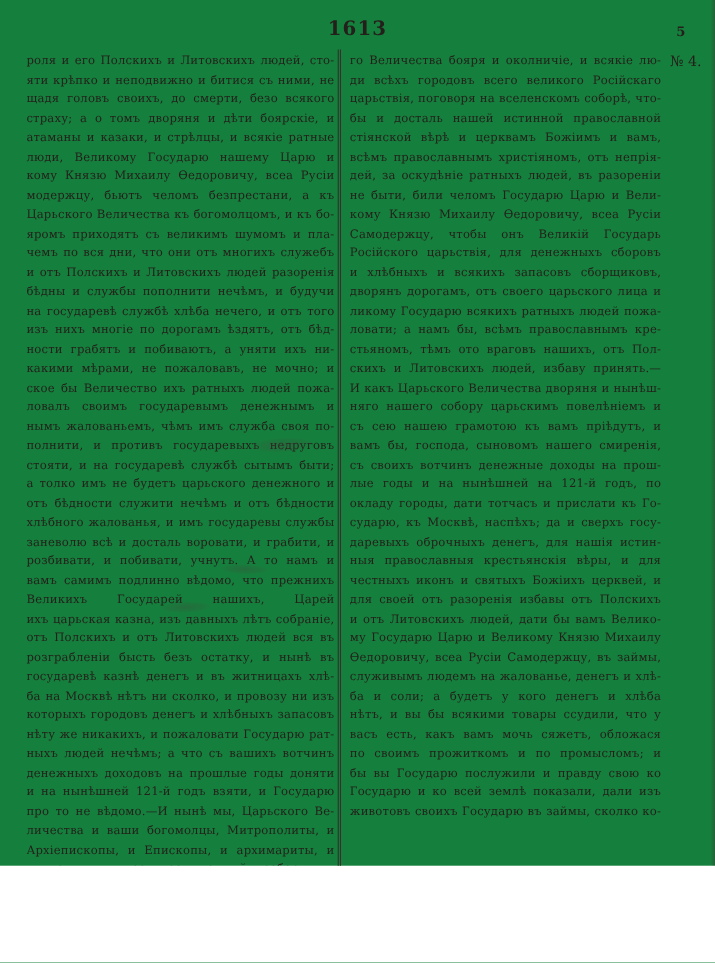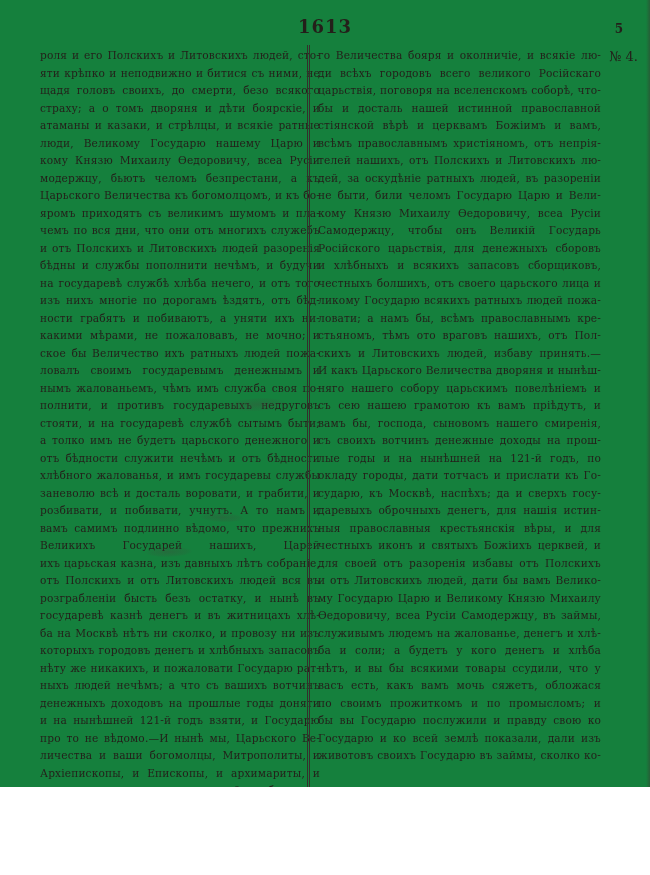--- a/index.html
+++ b/index.html
@@ -38,21 +38,21 @@
     position: absolute;
     top: 49px;
     left: 609px;
     font-size: 13px;
     white-space: nowrap;
   }
   .col {
     position: absolute;
     top: 47px;
   }
-  .col-left  { left: 40px;  width: 280px; }
+  .col-left  { left: 24px;  width: 280px; }
   .col-right { left: 318px; width: 283px; }
   .line {
     height: 17.5px;
     line-height: 17.5px;
     font-size: 10.6px;
     letter-spacing: 0.15px;
     text-align: justify;
     text-align-last: justify;
     overflow: hidden;
     white-space: normal;
@@ -141,28 +141,27 @@
 
   <div class="divider"></div>
 
   <div class="col col-right" id="col-right">
       <div class="line">го Величества бояря и околничіе, и всякіе лю-</div>
       <div class="line">ди всѣхъ городовъ всего великого Російскаго</div>
       <div class="line">царьствія, поговоря на вселенскомъ соборѣ, что-</div>
       <div class="line">бы и досталь нашей истинной православной хри-</div>
       <div class="line">стіянской вѣрѣ и церквамъ Божіимъ и вамъ,</div>
       <div class="line">всѣмъ православнымъ христіяномъ, отъ непрія-</div>
-      <div class="line">телей нашихъ, отъ Полскихъ и Литовскихъ лю-</div>
       <div class="line">дей, за оскудѣніе ратныхъ людей, въ разореніи</div>
       <div class="line">не быти, били челомъ Государю Царю и Вели-</div>
       <div class="line">кому Князю Михаилу Ѳедоровичу, всеа Русіи</div>
       <div class="line">Самодержцу, чтобы онъ Великій Государь послалъ</div>
       <div class="line">Російского царьствія, для денежныхъ сборовъ</div>
       <div class="line">и хлѣбныхъ и всякихъ запасовъ сборщиковъ,</div>
-      <div class="line">честныхъ болшихъ, отъ своего царьского лица и</div>
+      <div class="line">дворянъ дорогамъ, отъ своего царьского лица и</div>
       <div class="line">ликому Государю всякихъ ратныхъ людей пожа-</div>
       <div class="line">ловати; а намъ бы, всѣмъ православнымъ кре-</div>
       <div class="line">стьяномъ, тѣмъ ото враговъ нашихъ, отъ Пол-</div>
       <div class="line">скихъ и Литовскихъ людей, избаву принять.—</div>
       <div class="line">И какъ Царьского Величества дворяня и нынѣш-</div>
       <div class="line">няго нашего собору царьскимъ повелѣніемъ и</div>
       <div class="line">съ сею нашею грамотою къ вамъ пріѣдутъ, и</div>
       <div class="line">вамъ бы, господа, сыновомъ нашего смиренія,</div>
       <div class="line">съ своихъ вотчинъ денежные доходы на прош-</div>
       <div class="line">лые годы и на нынѣшней на 121-й годъ, по</div>

